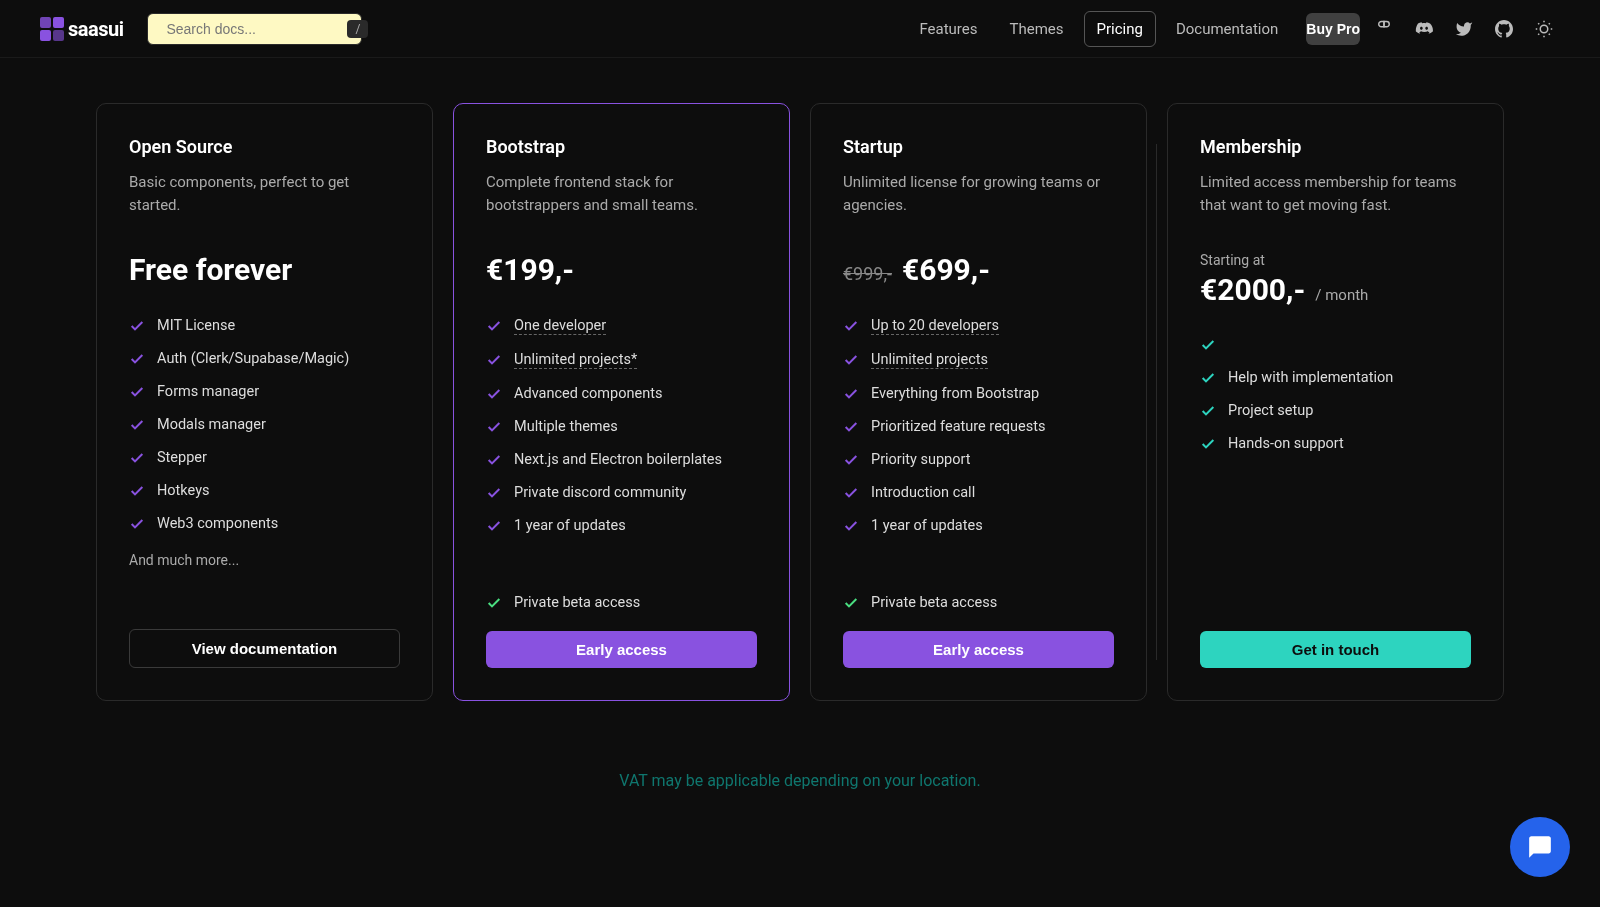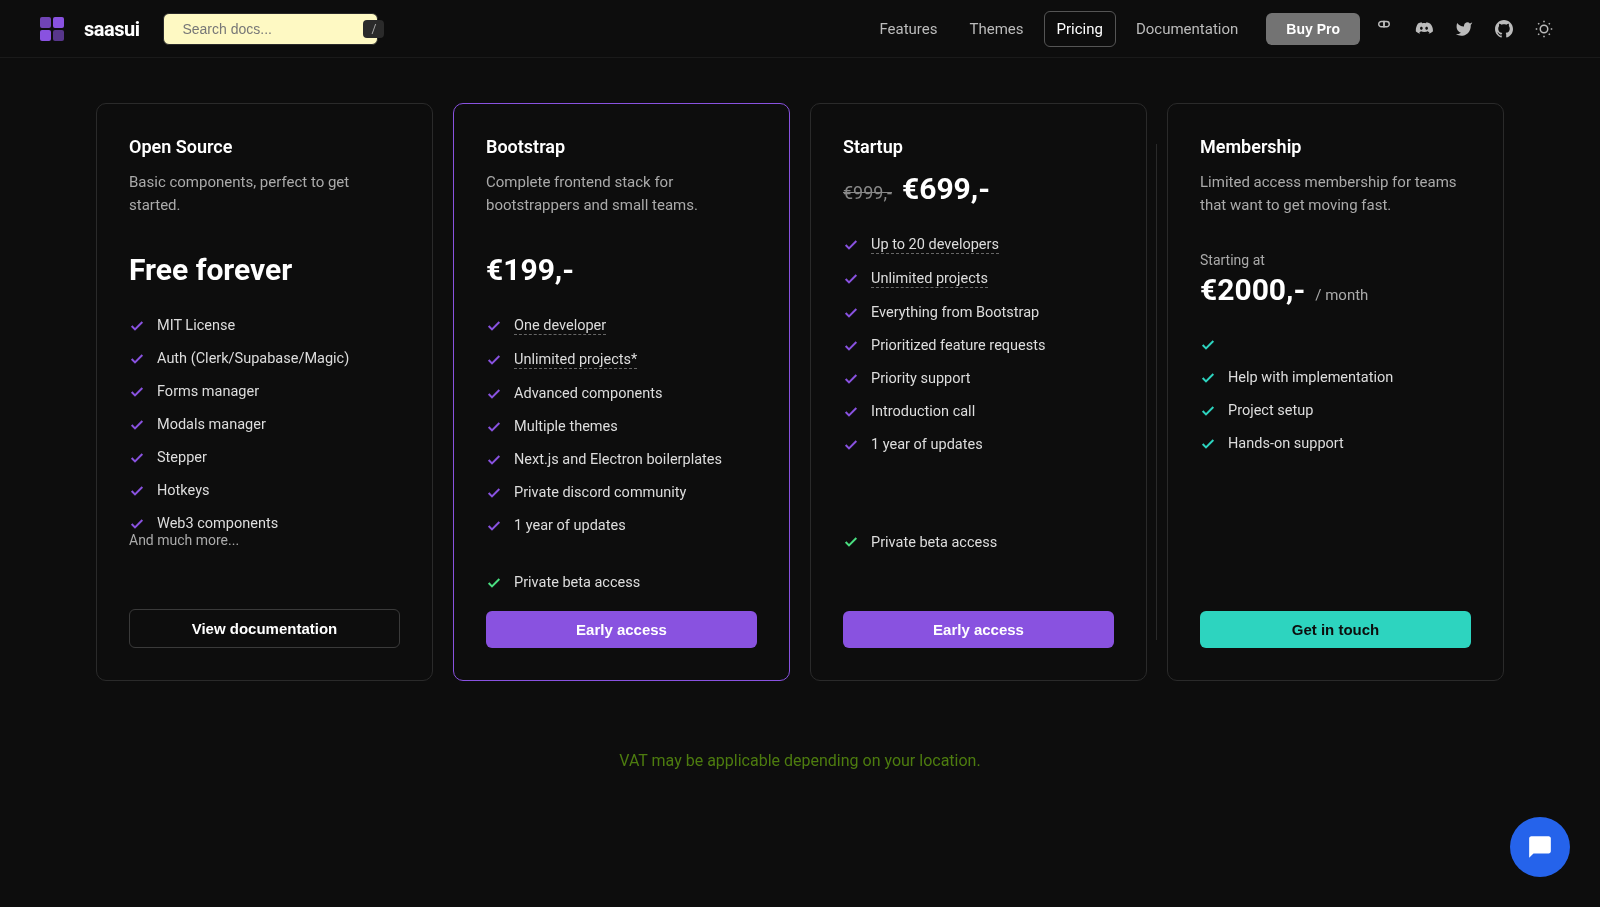--- a/index.html
+++ b/index.html
@@ -13,21 +13,21 @@
 .header {
   display: flex;
   align-items: center;
   padding: 12px 40px;
   border-bottom: 1px solid #1a1a1a;
   height: 58px;
 }
 .logo {
   display: flex;
   align-items: center;
-  gap: 20px;
+  gap: 4px;
   margin-right: 24px;
 }
 .logo-icon {
   width: 24px;
   height: 24px;
   display: grid;
   grid-template-columns: 1fr 1fr;
   grid-template-rows: 1fr 1fr;
   gap: 2px;
 }
@@ -80,24 +80,24 @@
   padding: 8px 12px;
   font-size: 15px;
   cursor: pointer;
 }
 .nav-link.active {
   border: 1px solid #555;
   border-radius: 6px;
   color: #fff;
 }
 .buy-pro {
-  background: #737373;
+  background: #404040;
   color: #fff;
   border: none;
-  padding: 8px 20px;
+  padding: 8px 0;
   border-radius: 6px;
   font-size: 14px;
   font-weight: 600;
   cursor: pointer;
   margin-left: 8px;
   text-align: center;
 }
 .icon-btn {
   width: 32px;
   height: 32px;
@@ -166,20 +166,21 @@
 }
 .price-suffix {
   color: #aaa;
   font-size: 15px;
 }
 .features {
   list-style: none;
   display: flex;
   flex-direction: column;
   gap: 16px;
+  margin-bottom: 20px;
 }
 .features li {
   display: flex;
   align-items: center;
   gap: 12px;
   font-size: 14.5px;
   color: #ddd;
 }
 .check-purple, .check-green, .check-cyan {
   width: 16px;
@@ -226,21 +227,21 @@
 .btn-purple {
   background: #8952e0;
   color: #fff;
 }
 .btn-cyan {
   background: #2dd4bf;
   color: #0d0d0d;
 }
 .vat-note {
   text-align: center;
-  color: #4d7c0f;
+  color: #0f766e;
   font-size: 16px;
   margin-top: 40px;
 }
 .chat-fab {
   position: fixed;
   bottom: 30px;
   right: 30px;
   width: 60px;
   height: 60px;
   border-radius: 50%;
@@ -430,20 +431,21 @@
               <polyline points="20 6 9 17 4 12"></polyline>
             </svg>
             <span>Private beta access</span>
           </div>
       </div>
       <button class="card-btn btn-purple">Early access</button>
     </div>
 
     <div class="card divider-right">
       <h3 class="card-title">Startup</h3>
+      <p class="card-desc">Unlimited license for growing teams or agencies.</p>
       <div class="price-row">
         <span class="price-strike">€999,-</span>
         <div class="price">€699,-</div>
       </div>
       <ul class="features">
         <li>
             <svg class="check-purple" viewBox="0 0 24 24" fill="none" stroke="currentColor" stroke-width="3">
               <polyline points="20 6 9 17 4 12"></polyline>
             </svg>
             <span class="underlined">Up to 20 developers</span>

